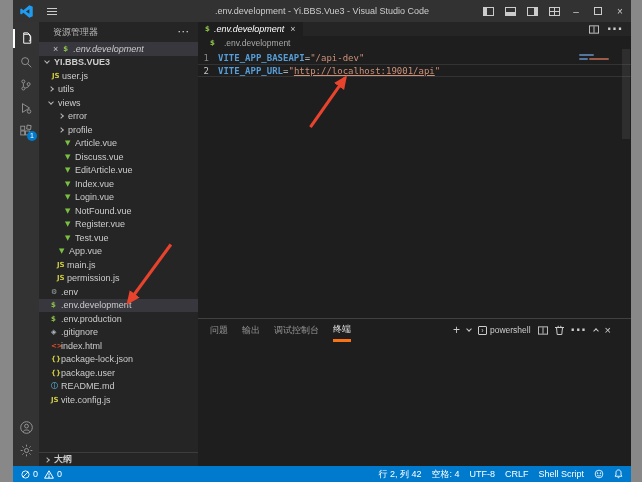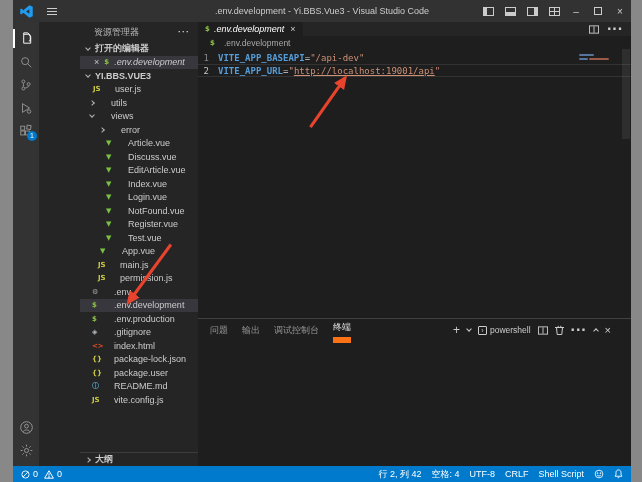--- a/index.html
+++ b/index.html
@@ -20,34 +20,34 @@
   .wc svg { display:block; }
   
   .main { display:flex; height:444px; }
   .activitybar { width:26px; background:#333333; display:flex; flex-direction:column; align-items:center; padding-top:5px; }
   .ab-item { width:26px; height:23px; display:flex; align-items:center; justify-content:center; position:relative; cursor:pointer; color:#9a9a9a;}
   .ab-item.active { color:#ffffff; }
   .ab-item.active::before { content:""; position:absolute; left:0; top:2px; bottom:2px; width:2px; background:#ffffff; }
   .ab-badge { position:absolute; right:2px; bottom:1px; min-width:10px; height:10px; border-radius:5px; background:#007acc; color:#fff; font-size:7px; line-height:10px; text-align:center; padding:0 2px;}
   .ab-bottom { margin-top:auto; margin-bottom:4px; display:flex; flex-direction:column; align-items:center; }
   
-  .sidebar { width:159px; background:#252526; display:flex; flex-direction:column; font-size:9px; overflow:hidden;padding-left:41px;}
+  .sidebar { width:159px; background:#252526; display:flex; flex-direction:column; font-size:9px; overflow:hidden;}
   .sb-header { height:20px; display:flex; align-items:center; padding:0 8px 0 14px; color:#bbbbbb; }
   .sb-header .more { margin-left:auto; letter-spacing:1px; color:#cccccc; cursor:pointer; font-weight:bold;}
   .sec-header { height:13.5px; display:flex; align-items:center; font-weight:bold; color:#cccccc; padding-left:4px; cursor:pointer;}
   .sec-header.bordered { border-top:1px solid #3c3c3c; height:14px; }
   .chev { width:4px; height:4px; border-right:1px solid #b6b6b6; border-bottom:1px solid #b6b6b6; display:inline-block; flex:none;}
   .chev.open { transform:rotate(45deg); margin:-2px 5px 0 2px; }
   .chev.closed { transform:rotate(-45deg); margin:0 5px 0 2px; }
   .oe-row { height:13.5px; display:flex; align-items:center; background:#37373d; padding-left:14px; cursor:pointer;}
   .oe-close { color:#c5c5c5; margin-right:5px; font-size:9px; cursor:pointer;}
   .ficon { font-size:7px; font-weight:bold; width:10px; flex:none; text-align:left; font-family:"DejaVu Sans", sans-serif;}
   .italic { font-style:italic; }
   .tree { display:flex; flex-direction:column; }
-  .trow { height:13.5px; display:flex; align-items:center; color:#cccccc; cursor:pointer; white-space:nowrap;gap:12px;}
+  .trow { height:13.5px; display:flex; align-items:center; color:#cccccc; cursor:pointer; white-space:nowrap;}
   .trow.sel { background:#37373d; }
   .tlabel { font-size:9px; }
   .sb-spacer { flex:1; }
   
   .editor-region { flex:1; display:flex; flex-direction:column; background:#1e1e1e; min-width:0;}
   .tabbar { height:14px; background:#252526; display:flex; align-items:stretch; }
   .tab { background:#1e1e1e; display:flex; align-items:center; padding:0 7px; gap:4px; font-size:9px; color:#ffffff; cursor:pointer;}
   .tab .ficon { width:auto; }
   .tab-close { color:#cccccc; font-size:9px; margin-left:2px; cursor:pointer;}
   .editor-actions { margin-left:auto; display:flex; align-items:center; gap:8px; padding-right:8px; color:#cccccc;}
@@ -62,21 +62,21 @@
   .tk-str { color:#ce9178; }
   .tk-link { text-decoration:underline; cursor:pointer;}
   .minimap { position:absolute; top:3px; right:14px; width:38px; height:24px; }
   .mm-mark { position:absolute; height:2px; border-radius:1px;}
   .scrollbar { position:absolute; top:0; right:0; width:10px; bottom:0; }
   .scroll-slider { position:absolute; top:0; right:1px; width:8px; height:90px; background:rgba(121,121,121,0.18);}
   
   .panel { height:148px; border-top:1px solid #414141; display:flex; flex-direction:column; background:#1e1e1e;}
   .panel-header { height:22px; display:flex; align-items:center; padding:0 20px 0 12px; }
   .ptab { font-size:9px; color:#969696; margin-right:14px; padding:4px 0 3px; cursor:pointer; }
-  .ptab.active { color:#e7e7e7; border-bottom:6px solid #f97316; }
+  .ptab.active { color:#e7e7e7; border-bottom:3px solid #f97316; }
   .panel-actions { margin-left:auto; display:flex; align-items:center; gap:7px; color:#cccccc;}
   .pa-icon { display:flex; align-items:center; gap:2px; cursor:pointer; font-size:10px;}
   .shell-pick { display:flex; align-items:center; gap:3px; font-size:8.5px; cursor:pointer;}
   .shell-box { width:9px; height:9px; border:1px solid #cccccc; border-radius:1px; font-size:7px; line-height:8px; text-align:center; color:#cccccc;}
   .chev-s { width:4px; height:4px; border-right:1px solid #cccccc; border-bottom:1px solid #cccccc; display:inline-block;}
   .chev-down { transform:rotate(45deg); margin-top:-2px;}
   .chev-up { transform:rotate(-135deg); margin-top:2px;}
   .terminal-body { flex:1; padding:10px 0 0 12px; font-family:"DejaVu Sans Mono", monospace; font-size:9px; color:#cccccc;}
   
   .statusbar { height:16px; background:#007acc; color:#ffffff; display:flex; align-items:center; font-size:9px; padding:0 8px;}
@@ -190,24 +190,20 @@
             </svg>
         </div>
       </div>
     </div>
 
     <div class="sidebar">
       <div class="sb-header">
         <span>资源管理器</span>
         <span class="more">···</span>
       </div>
-      <div class="sec-header">
-        <span class="chev open"></span>
-        <span>打开的编辑器</span>
-      </div>
       <div class="oe-row">
         <span class="oe-close">×</span>
         <span class="ficon" id="oe-icon" style="color: rgb(141, 193, 73);">$</span>
         <span class="italic">.env.development</span>
       </div>
       <div class="sec-header">
         <span class="chev open"></span>
         <span>YI.BBS.VUE3</span>
       </div>
       <div class="tree">
@@ -219,20 +215,24 @@
             <span class="chev closed"></span>
             <span class="tlabel">utils</span>
           </div>
           <div class="trow" style="padding-left: 8px;">
             <span class="chev open"></span>
             <span class="tlabel">views</span>
           </div>
           <div class="trow" style="padding-left: 18px;">
             <span class="chev closed"></span>
             <span class="tlabel">error</span>
+          </div>
+          <div class="trow" style="padding-left: 18px;">
+            <span class="chev closed"></span>
+            <span class="tlabel">profile</span>
           </div>
           <div class="trow" style="padding-left: 26px;">
             <span class="ficon" style="color: rgb(122, 193, 67);">▼</span>
             <span class="tlabel">Article.vue</span>
           </div>
           <div class="trow" style="padding-left: 26px;">
             <span class="ficon" style="color: rgb(122, 193, 67);">▼</span>
             <span class="tlabel">Discuss.vue</span>
           </div>
           <div class="trow" style="padding-left: 26px;">

